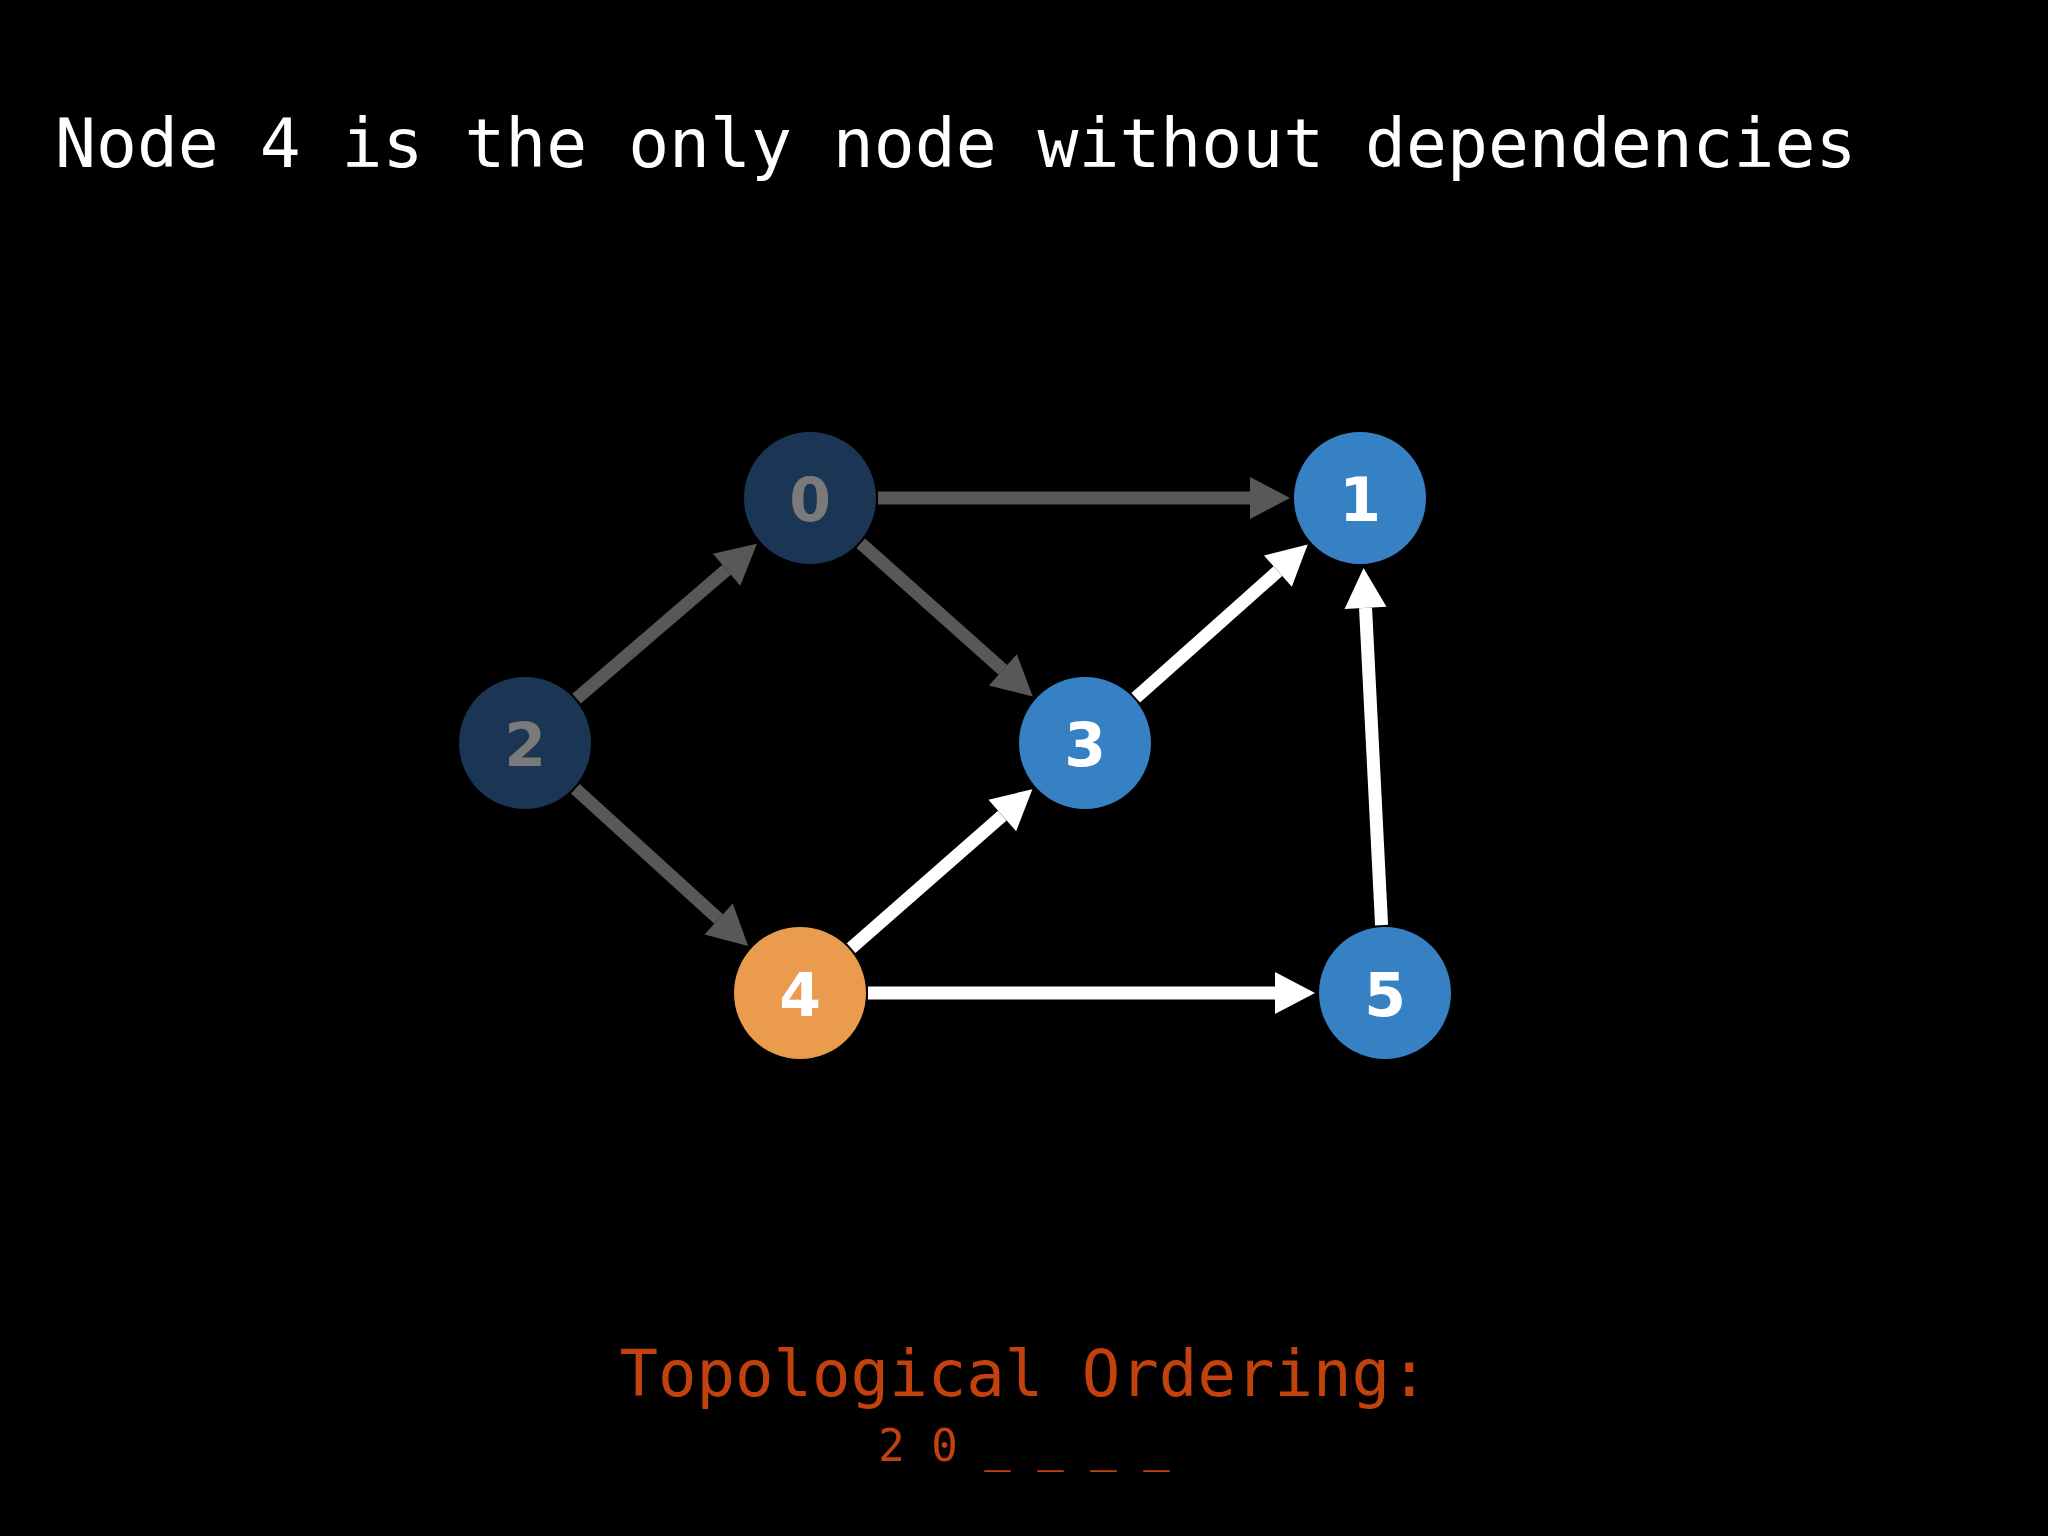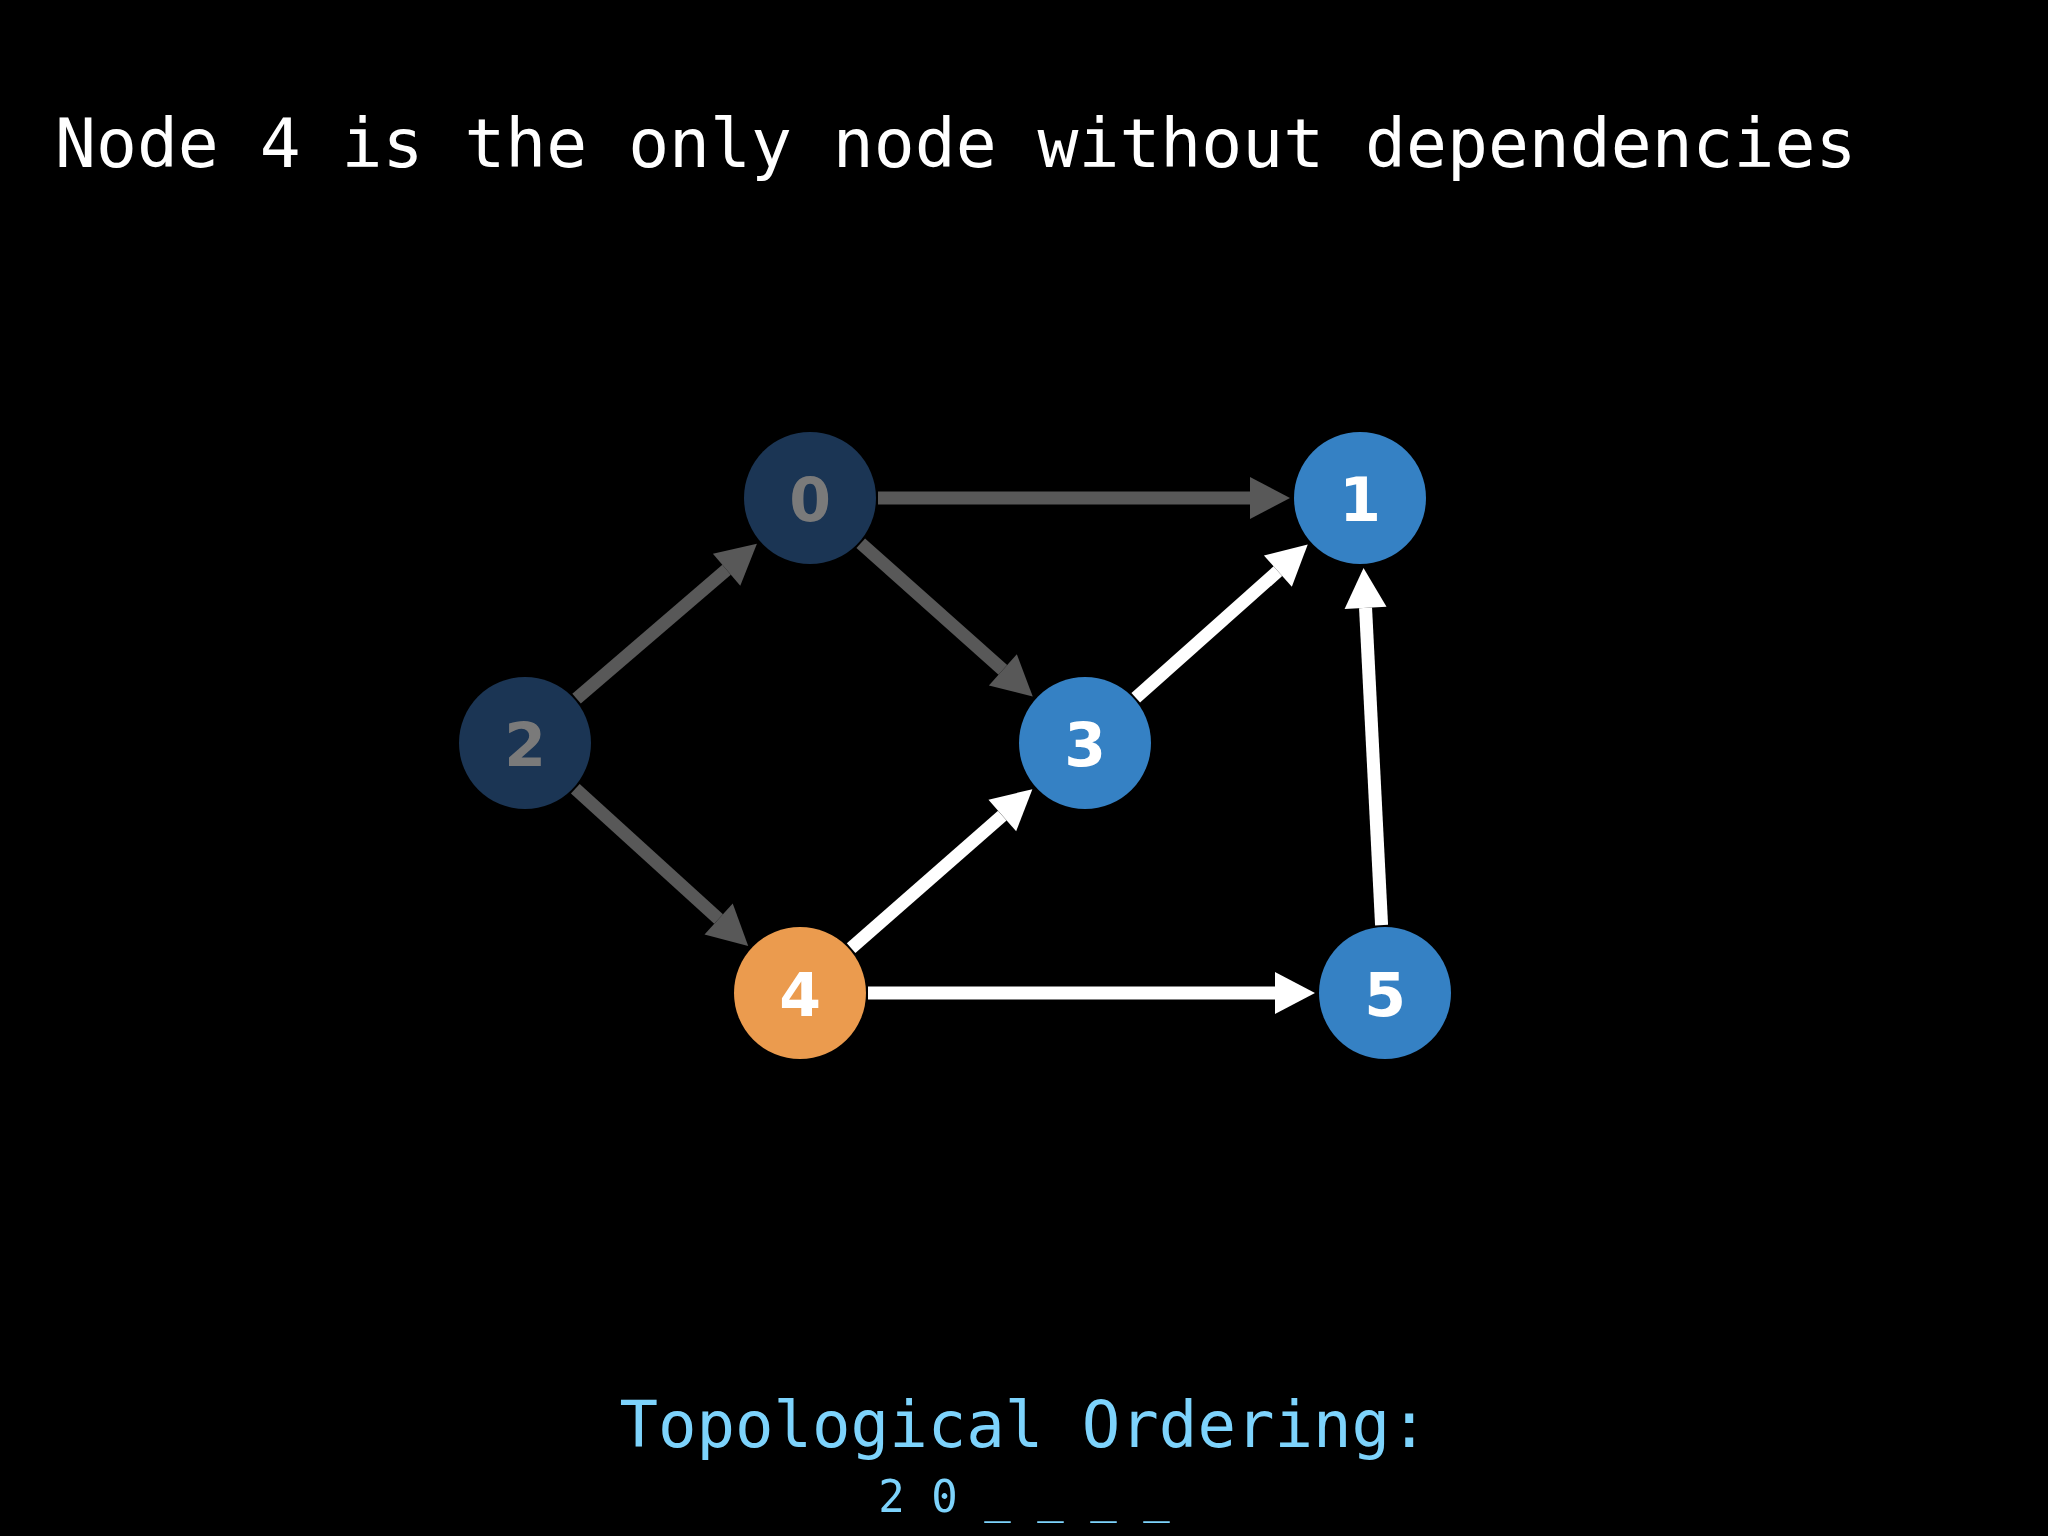--- a/index.html
+++ b/index.html
@@ -44,25 +44,25 @@
   .node-label {
     font-family: "DejaVu Sans", "Liberation Sans", sans-serif;
     font-weight: bold;
     font-size: 60px;
     text-anchor: middle;
     dominant-baseline: central;
   }
   #footer {
     position: absolute;
     left: 0;
-    top: 1345px;
+    top: 1294px;
     width: 2048px;
     text-align: center;
     font-family: "DejaVu Sans Mono", "Liberation Mono", monospace;
-    color: #7dd3fc;
+    color: #c2410c;
   }
   #footer-label {
     font-size: 64px;
     line-height: 1.0;
     white-space: pre;
     display: block;
   }
   #footer-order {
     font-size: 44px;
     line-height: 1.0;

